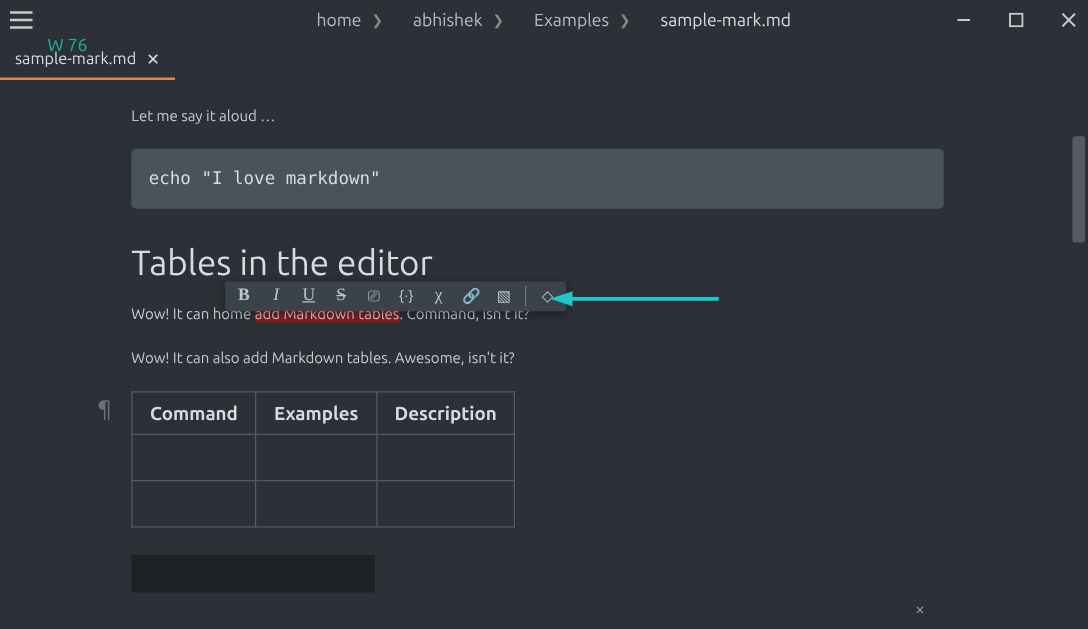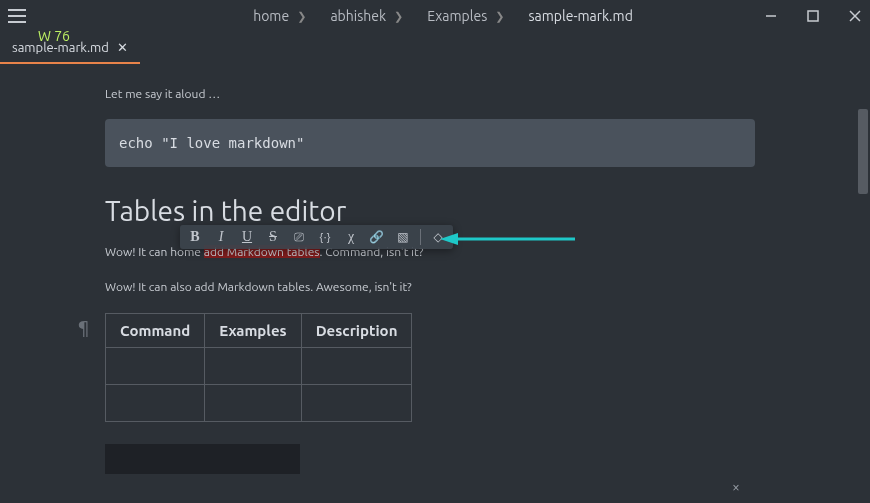--- a/index.html
+++ b/index.html
@@ -18,21 +18,21 @@
   padding: 0 8px;
   background: #2c3137;
   position: relative;
 }
 .hamburger {
   width: 18px; height: 14px;
   display: flex; flex-direction: column; justify-content: space-between;
   cursor: pointer;
 }
 .hamburger span { height: 2px; background: #c7cbd1; }
-.word-count { margin-left: 12px; font-size: 14px; color: #bef264; margin-top: 40px; }
+.word-count { margin-left: 12px; font-size: 14px; color: #14b8a6; margin-top: 40px; }
 .breadcrumb {
   position: absolute;
   left: 50%;
   transform: translateX(-50%);
   display: flex;
   align-items: center;
   gap: 8px;
   font-size: 14px;
   color: #b8bcc3;
 }

